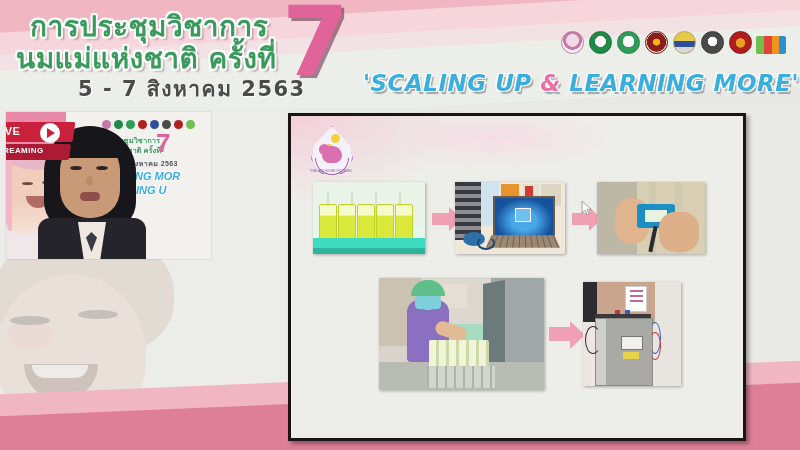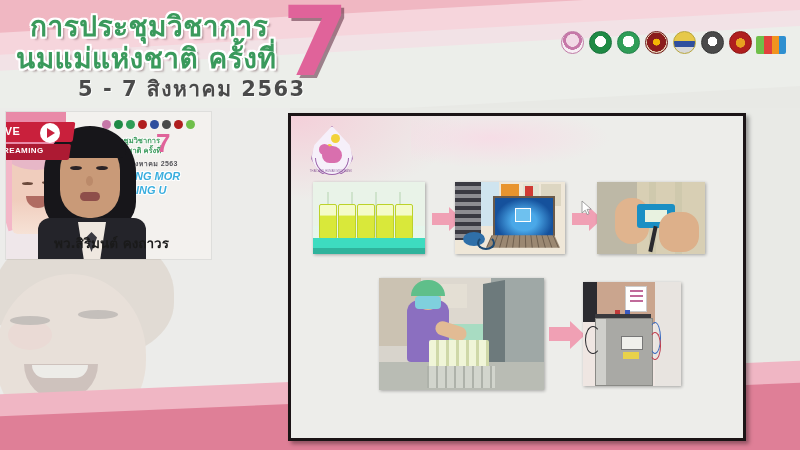--- a/index.html
+++ b/index.html
@@ -333,21 +333,20 @@
 
       <div class="livebadge">
         <div class="lb-bar"></div>
         <div class="lb-bar2"></div>
         <div class="lb-t1">LIVE</div>
         <div class="lb-t2">STREAMING</div>
         <div class="lb-play"></div>
       </div>
     </div>
 
-    <div class="caption">พว.สิริมนต์  คงถาวร</div>
   </div>
 
   <div class="wedge-light"></div>
   <div class="wedge-dark"></div>
 
   <div class="panel">
     <div class="panel-wash"></div>
     <div class="panel-wash2"></div>
 
     <div class="drop">
@@ -461,20 +460,21 @@
     <div class="band-mid"></div>
     <div class="band-light"></div>
     <div class="band-pale"></div>
     <div class="band-white"></div>
 
     <div class="th-line th1">การประชุมวิชาการ</div>
     <div class="th-line th2">นมแม่แห่งชาติ ครั้งที่</div>
     <div class="th-date">5 - 7 สิงหาคม 2563</div>
     <div class="seven">7</div>
 
+    <div class="tagline"><span>'SCALING UP </span><span class="amp">&amp;</span><span> LEARNING MORE'</span></div>
 
     <div class="logos">
       <div class="logo lg1">
           <span class="mark"></span>
         </div>
       <div class="logo lg2">
           <span class="mark"></span>
         </div>
       <div class="logo lg3">
           <span class="mark"></span>

